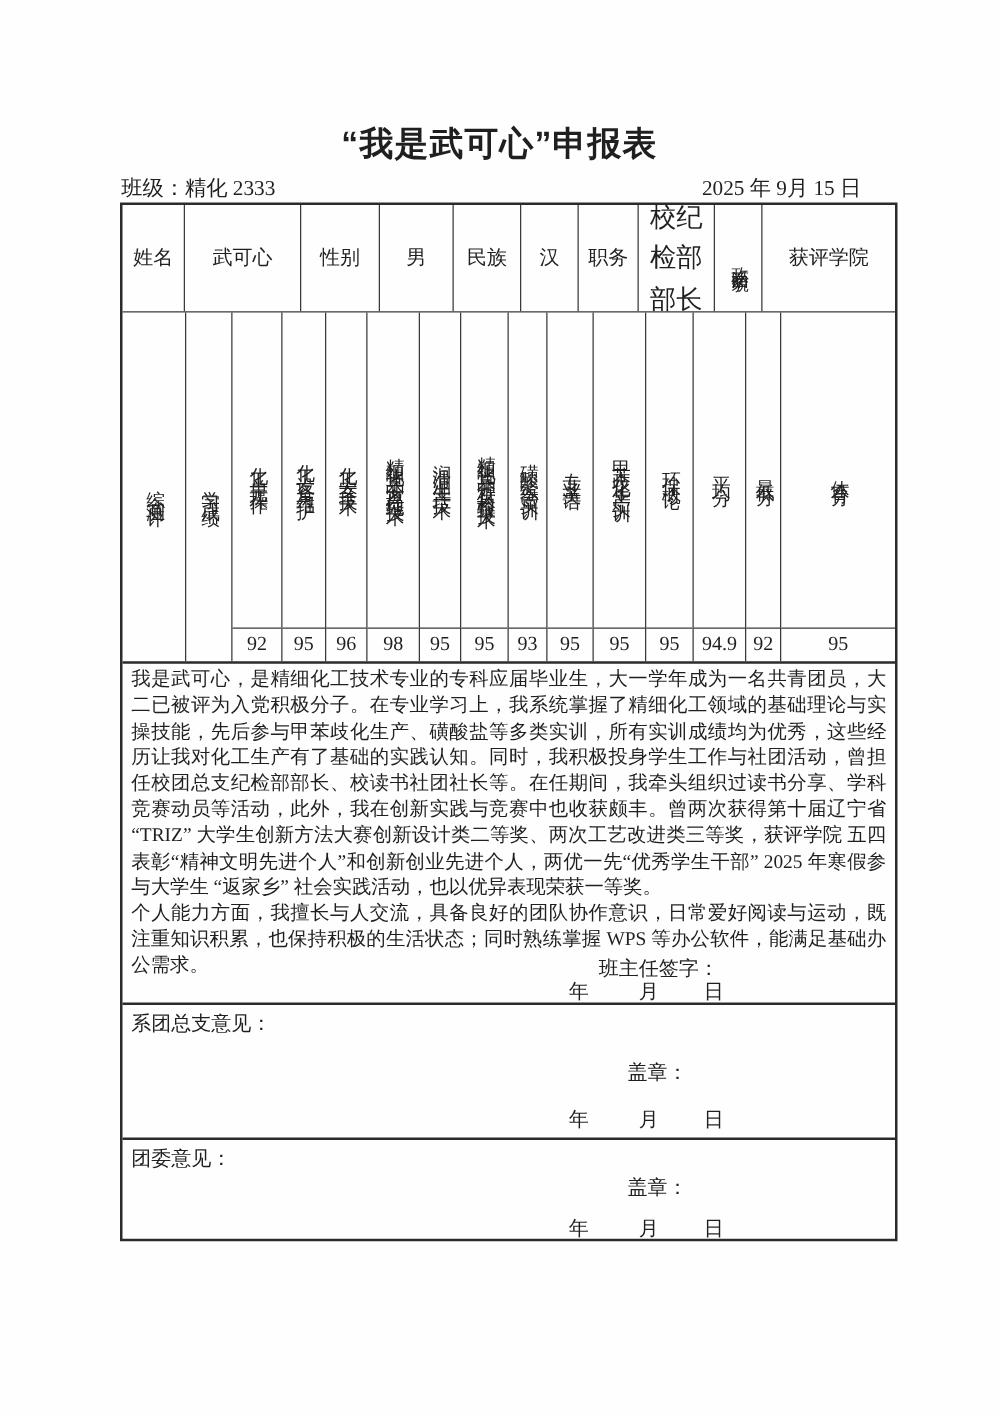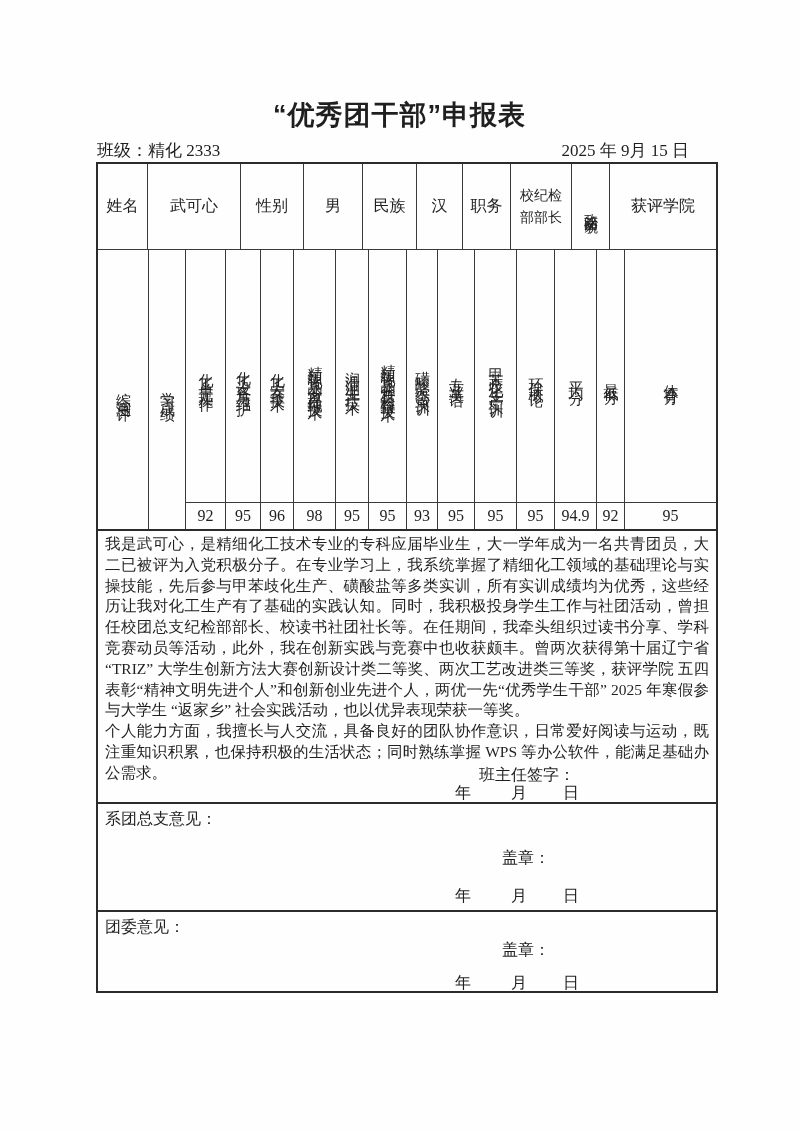--- a/index.html
+++ b/index.html
@@ -14,21 +14,21 @@
 
   .form{position:absolute;top:162px;left:96px;width:622px;height:831px;
         border:2px solid #2b2b2b;box-sizing:border-box;display:flex;flex-direction:column;font-family:Liberation Serif, serif;}
   .form *{box-sizing:border-box;}
 
   
   .row1{display:flex;height:85px;}
   .cell{border-right:1px solid #3a3a3a;display:flex;align-items:center;justify-content:center;
         font-size:16px;text-align:center;}
   .cell.last{border-right:none;}
-  .duty-val{font-size:14px;line-height:1.55;padding:0 7px;}
+  .duty-val{font-size:21px;line-height:1.55;padding:0 7px;}
 
   
   .eval{display:flex;height:280px;border-top:1px solid #3a3a3a;}
   .vtext{writing-mode:vertical-rl;text-orientation:upright;letter-spacing:5px;font-size:15px;}
   .vcell{border-right:1px solid #3a3a3a;display:flex;align-items:center;justify-content:center;}
   .colB{border-right:1px solid #3a3a3a;display:flex;flex-direction:column;}
   .b1{height:28px;border-bottom:1px solid #3a3a3a;display:flex;align-items:center;justify-content:center;font-size:15px;}
   .b2{height:37px;border-bottom:1px solid #3a3a3a;display:flex;align-items:center;justify-content:center;font-size:16px;}
   .b3{flex:1;display:flex;align-items:center;justify-content:center;font-size:16px;}
   .b4{height:27px;border-top:1px solid #3a3a3a;display:flex;align-items:center;justify-content:center;font-size:16px;}
@@ -57,21 +57,21 @@
   .dept .seal{top:44px;}
   .dept .date-row{top:82px;}
   .league .seal{top:28px;}
   .league .date-row{top:61px;}
 </style>
 </head>
 <body>
 
 <div class="page">
 
-  <div class="title">“优秀团干部”申报表</div>
+  <div class="title">“我是武可心”申报表</div>
 
   <div class="meta">
     <span><span>班级：</span><span>精化 2333</span></span>
     <span class="date">2025 年  9月 15 日</span>
   </div>
 
   <div class="form">
 
     <div class="row1">
       <div class="cell" style="width:50px">姓名</div>

